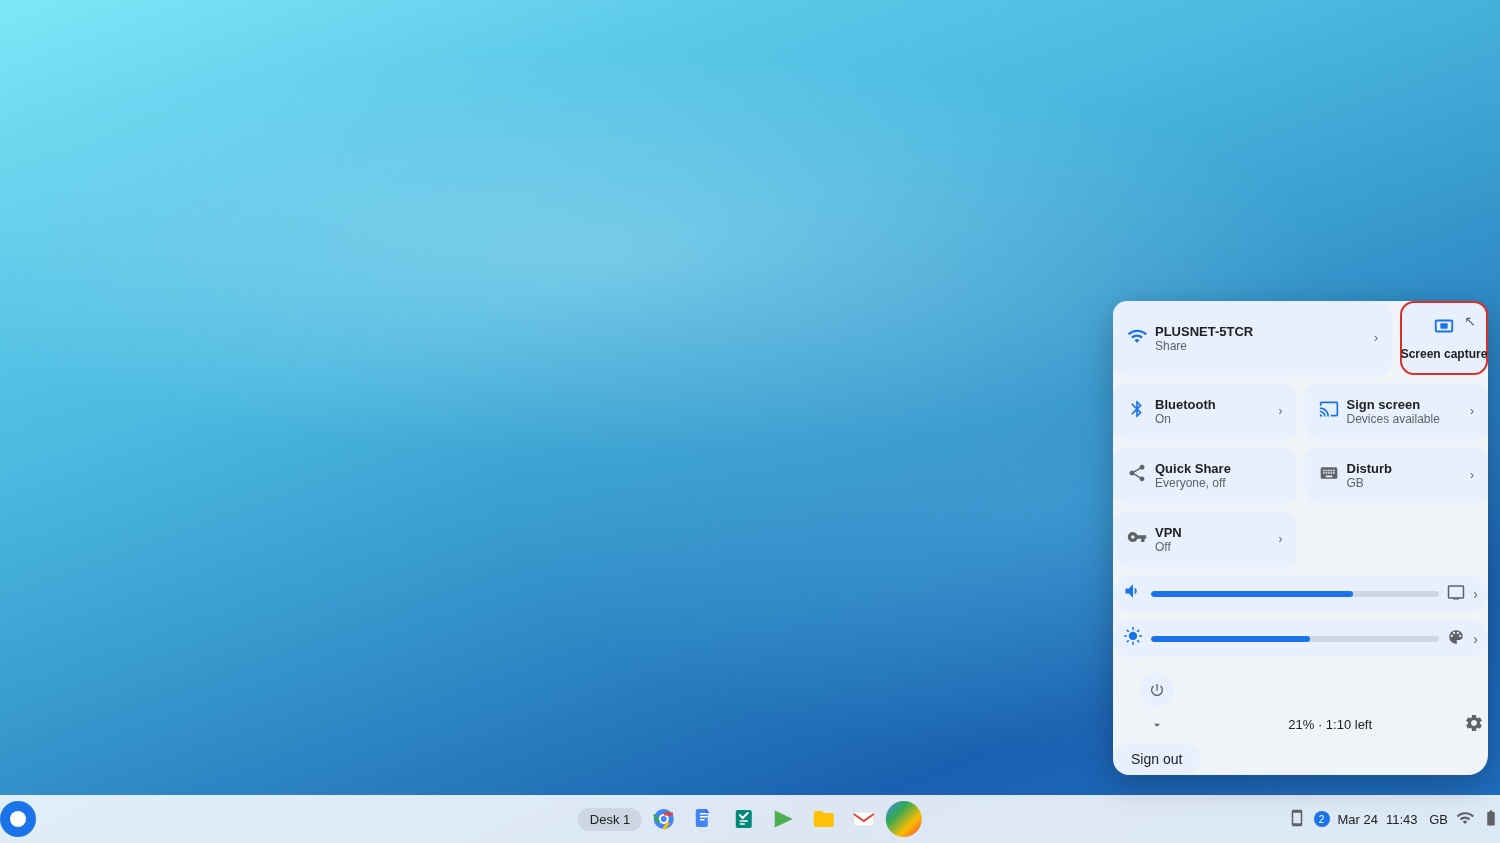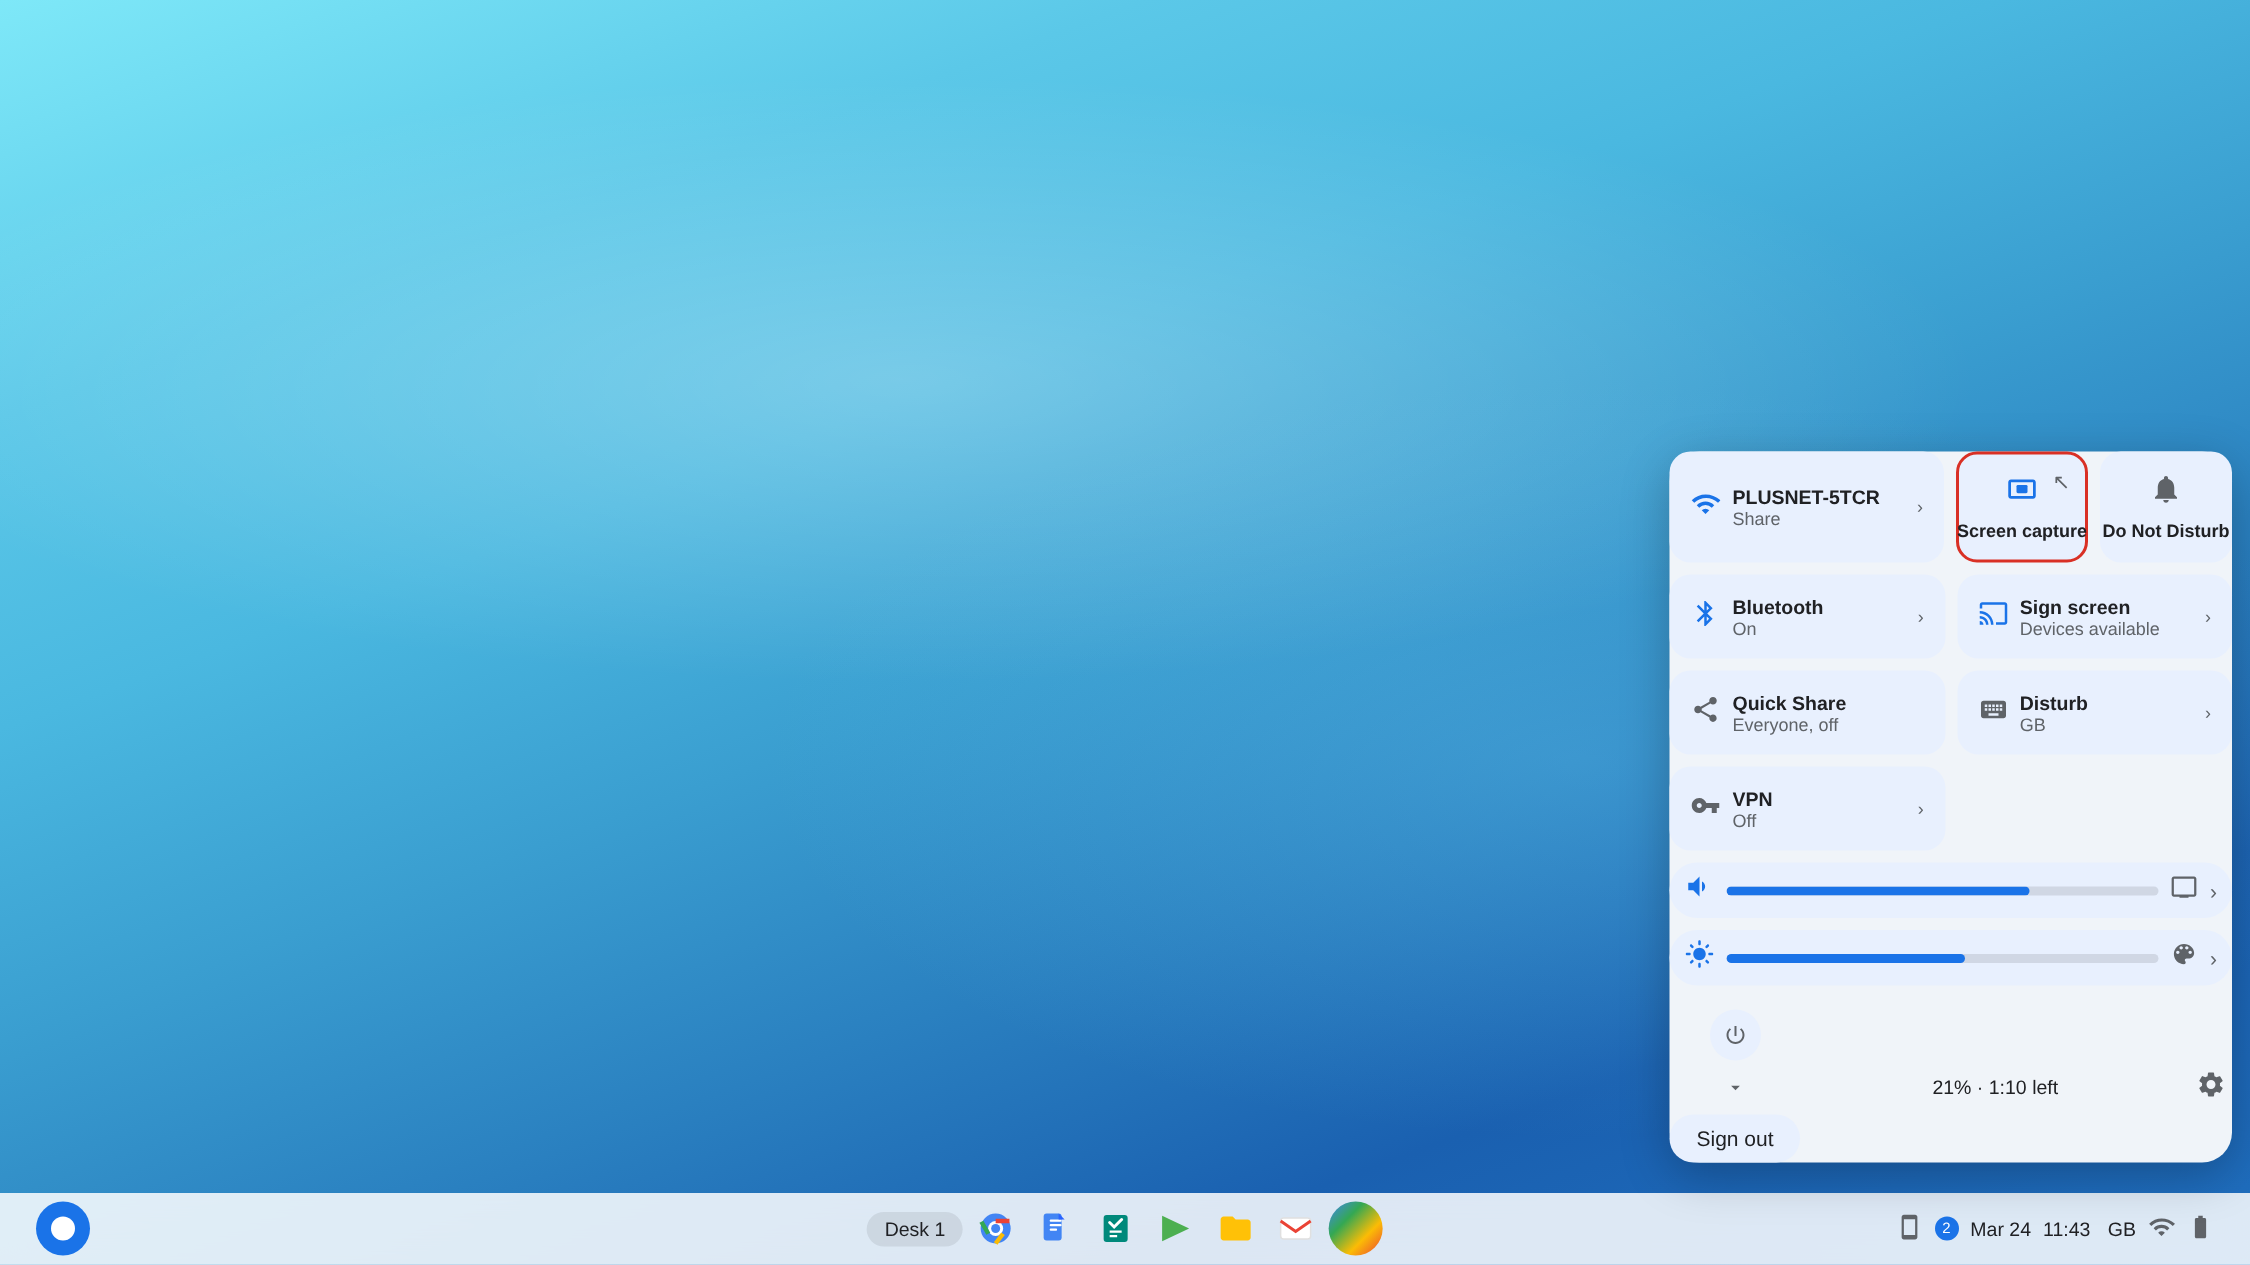--- a/index.html
+++ b/index.html
@@ -35,21 +35,21 @@
       position: absolute;
       bottom: 0;
       left: 0;
       right: 0;
       height: 48px;
       background: rgba(255,255,255,0.85);
       backdrop-filter: blur(10px);
       display: flex;
       align-items: center;
       justify-content: space-between;
-      padding: 0 24px;
+      padding: 0 0;
       z-index: 100;
     }
 
     .taskbar-left {
       display: flex;
       align-items: center;
       gap: 4px;
     }
 
     .taskbar-center {
@@ -327,28 +327,20 @@
           <svg width="22" height="22" viewBox="0 0 24 24" fill="#1a73e8">
             <path d="M20 5H4c-1.1 0-2 .9-2 2v10c0 1.1.9 2 2 2h16c1.1 0 2-.9 2-2V7c0-1.1-.9-2-2-2zm0 12H4V7h16v10z"></path>
             <rect x="8" y="9" width="8" height="6" rx="1" fill="#1a73e8"></rect>
           </svg>
         </span>
         <div class="qs-tile-title">Screen capture</div>
 
         <div style="position:absolute;right:10px;top:10px;font-size:14px;color:#5f6368;">↖</div>
       </div>
 
-      <div class="qs-tile do-not-disturb" style="min-width:80px; flex:0 0 88px;">
-        <span class="qs-tile-icon">
-          <svg width="22" height="22" viewBox="0 0 24 24" fill="#5f6368">
-            <path d="M12 22c1.1 0 2-.9 2-2h-4c0 1.1.9 2 2 2zm6-6v-5c0-3.07-1.64-5.64-4.5-6.32V4c0-.83-.67-1.5-1.5-1.5s-1.5.67-1.5 1.5v.68C7.63 5.36 6 7.92 6 11v5l-2 2v1h16v-1l-2-2z"></path>
-          </svg>
-        </span>
-        <div class="qs-tile-title">Do Not Disturb</div>
-      </div>
 
     </div>
 
     <div class="qs-row">
 
       <div class="qs-tile">
         <span class="qs-tile-icon">
           <svg width="20" height="20" viewBox="0 0 24 24" fill="#1a73e8">
             <path d="M17.71 7.71L12 2h-1v7.59L6.41 5 5 6.41 10.59 12 5 17.59 6.41 19 11 14.41V22h1l5.71-5.71-4.3-4.29 4.3-4.29zM13 5.83l1.88 1.88L13 9.59V5.83zm1.88 10.46L13 18.17v-3.76l1.88 1.88z"></path>
           </svg>

